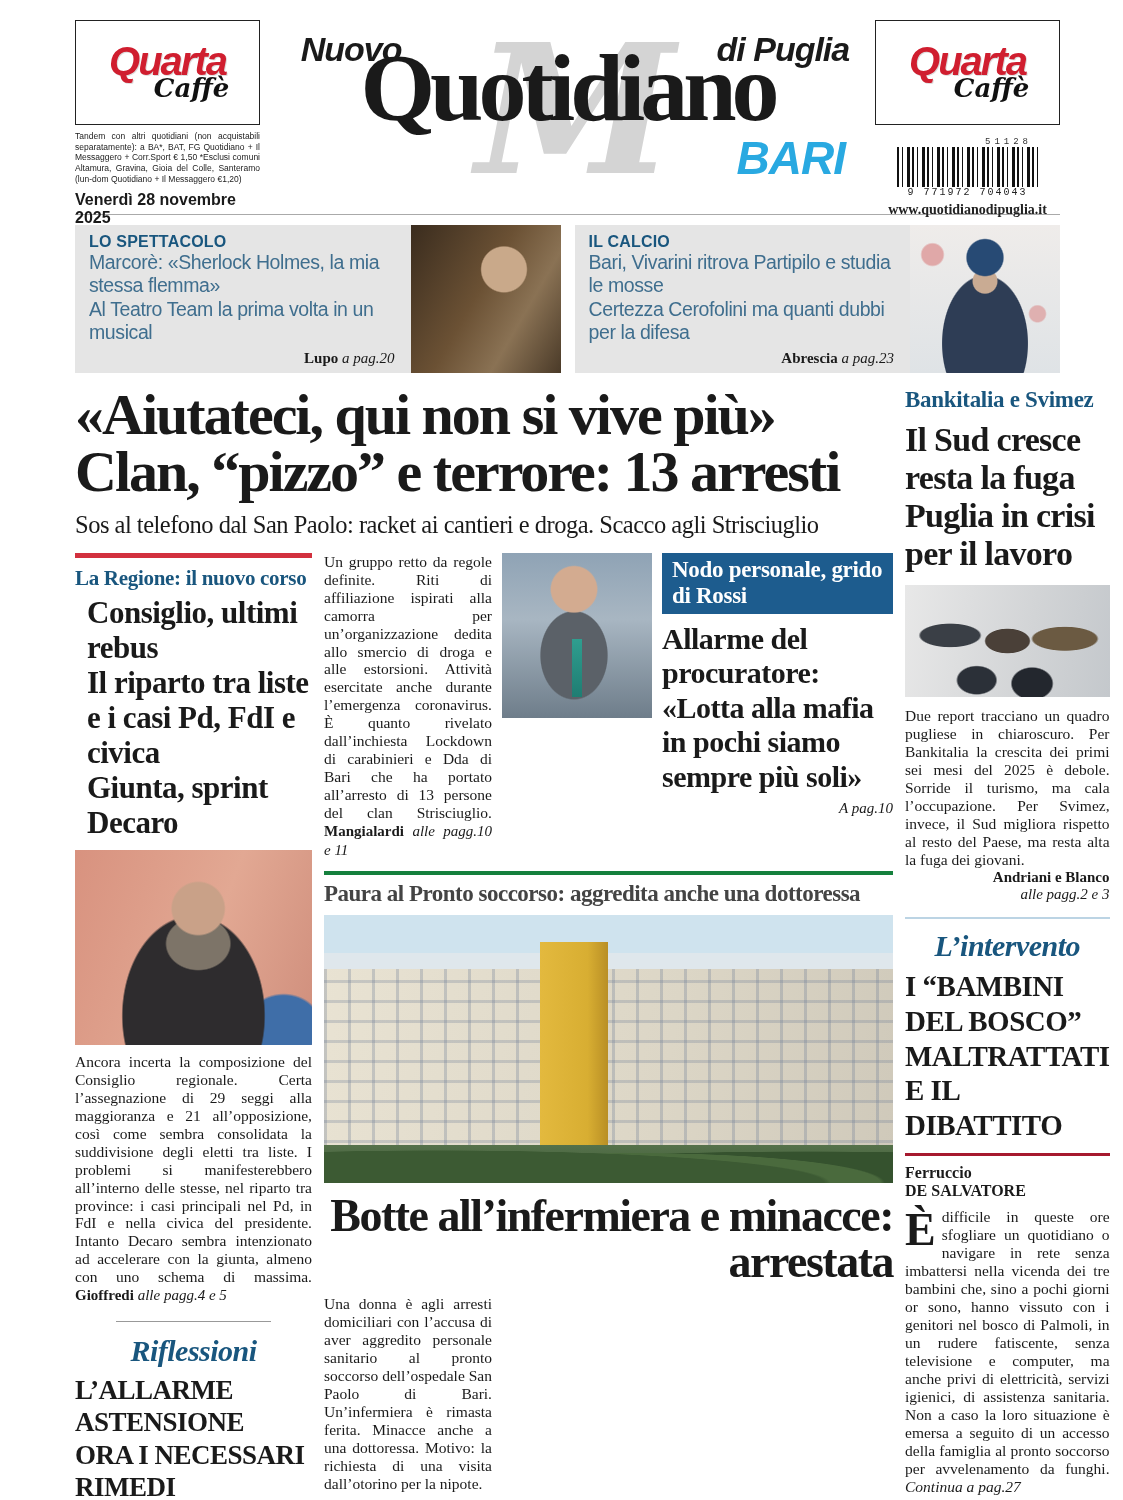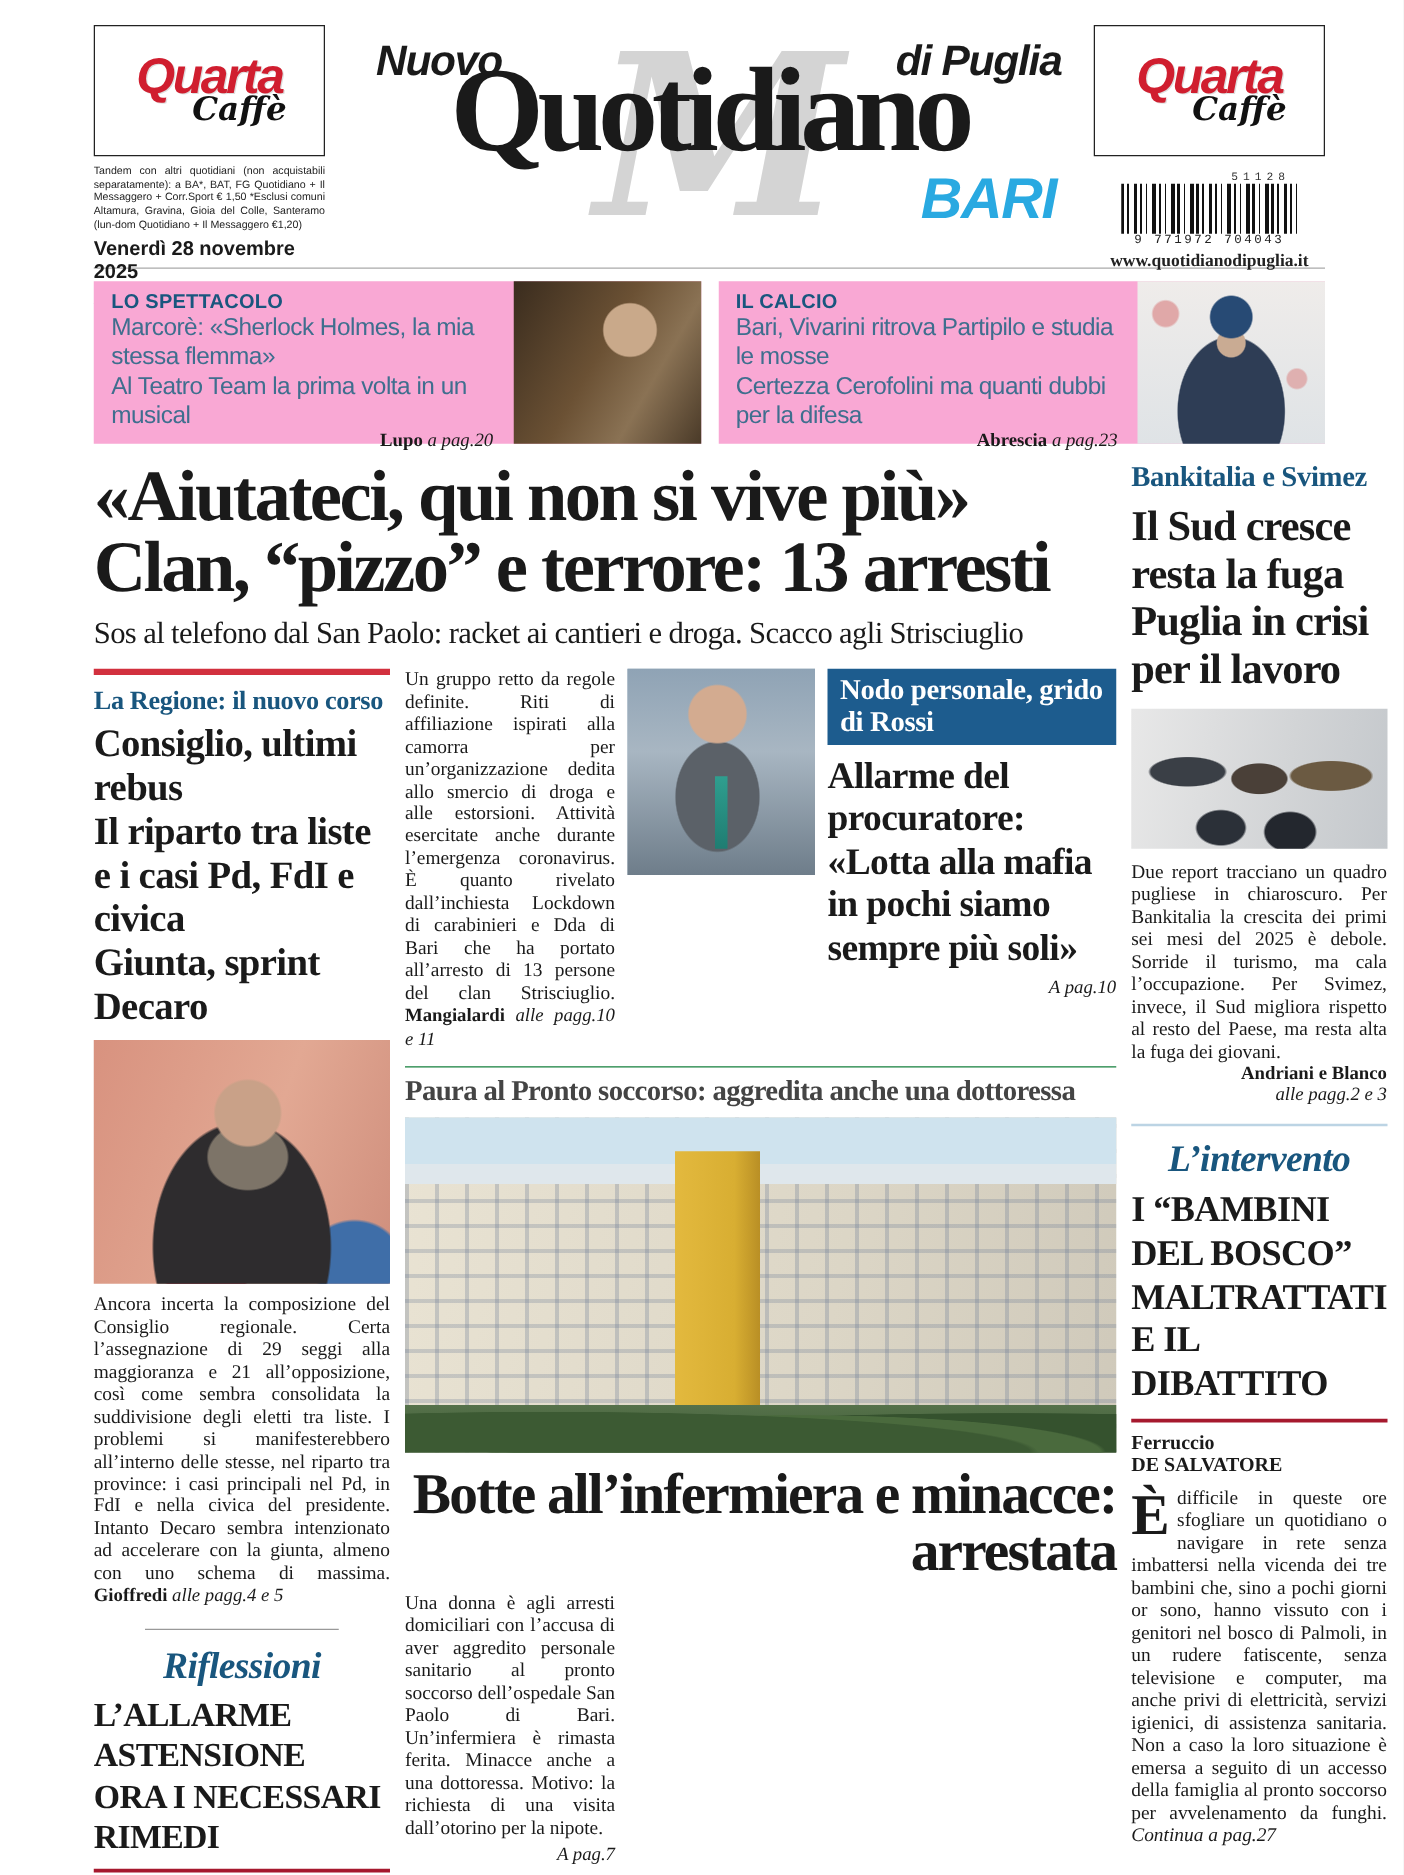--- a/index.html
+++ b/index.html
@@ -40,21 +40,21 @@
   .barcode { height:40px; margin:0 22px;
      background:repeating-linear-gradient(90deg,#111 0 2px,#fff 2px 5px,#111 5px 6px,#fff 6px 10px,#111 10px 13px,#fff 13px 15px); }
   .barcode-digits { font-family:"Liberation Mono",monospace; font-size:10px; color:#222; letter-spacing:2px; }
   .website { font-family:Liberation Serif, serif; font-weight:bold; font-size:14px;
              color:#222; text-align:center; margin-top:4px; }
 
   .top-rule { border:0; border-top:1px solid #aaa; margin:4px 0 10px; }
 
   
   .teasers { display:flex; gap:14px; }
-  .teaser { flex:1; background:#f9a8d4; display:flex; height:130px; }
+  .teaser { flex:1; background:#e5e5e5; display:flex; height:148px; }
   .teaser-text { flex:1; padding:8px 6px 6px 14px; display:flex; flex-direction:column; }
   .teaser-kicker { font-family:"Liberation Sans",sans-serif; font-weight:bold; font-size:16px;
                    color:#19567e; letter-spacing:.2px; }
   .teaser-line { font-family:"Liberation Sans",sans-serif; font-size:19.5px; color:#3f6e8e;
                  letter-spacing:-.4px; line-height:1.2; }
   .teaser-byline { text-align:right; font-size:15px; margin-top:auto; padding-right:10px; }
   .teaser-byline b { font-weight:bold; }
   .teaser-byline i { font-style:italic; }
   .teaser-photo { width:150px; flex:0 0 auto; }
   .photo-marcore { background:
@@ -74,21 +74,21 @@
   .right-rail { flex:1; }
   .lead-headline { font-size:58px; font-weight:bold; letter-spacing:-2px; line-height:.98; }
   .lead-subhead { font-size:24.5px; letter-spacing:-.5px; margin:10px 0 14px; }
 
   .lead-row { display:flex; gap:12px; }
   .col-left { width:237px; flex:0 0 auto; }
   .col-center { flex:1; }
 
   .red-bar { height:5px; background:#d2303e; margin-bottom:8px; }
   .kicker { font-weight:bold; font-size:21px; color:#19567e; letter-spacing:-.3px; }
-  .col-headline { font-size:31px; line-height:1.13; letter-spacing:-.5px; margin-top:4px; white-space:pre-line; }
+  .col-headline { font-size:31px; line-height:1.13; letter-spacing:-.5px; margin-top:4px; white-space:pre-line;margin-left:12px; }
   .body-text { font-size:15.5px; line-height:1.16; text-align:justify; margin-top:8px; }
   .byline-row { font-size:15px; text-align:right; }
   .byline-row b { font-weight:bold; }
   .byline-row i { font-style:italic; }
   .photo-decaro { height:195px; margin-top:10px; background:
       radial-gradient(circle at 52% 30%, #c9a188 0 14%, transparent 15%),
       radial-gradient(ellipse at 52% 48%, #7d7468 0 18%, transparent 19%),
       radial-gradient(ellipse at 50% 85%, #2e2c2e 0 42%, transparent 43%),
       radial-gradient(ellipse at 38% 92%, #c61f35 0 16%, transparent 17%),
       radial-gradient(ellipse at 88% 90%, #3f6ea8 0 12%, transparent 13%),
@@ -110,21 +110,21 @@
       linear-gradient(180deg, #8fa3b5, #a8b6c2 40%, #6e7d8a),
       #9fb3c4; }
   .photo-procuratore::after { content:""; display:block; width:10px; height:58px; margin:86px auto 0;
       background:linear-gradient(#2f9e8f,#1f7d72); }
   .rossi-box { flex:1; }
   .rossi-bar { background:#1d5c8e; color:#fff; font-weight:bold; font-size:23px;
                padding:4px 10px 5px; letter-spacing:-.3px; }
   .rossi-headline { font-size:30px; line-height:1.15; letter-spacing:-.5px; margin-top:8px; }
   .rossi-page { font-style:italic; font-size:15px; text-align:right; margin-top:6px; }
 
-  .pronto-caption { border-top:1px solid #15803d; margin-top:12px; padding-top:6px;
+  .pronto-caption { border-top:4px solid #15803d; margin-top:12px; padding-top:6px;
                     font-size:23px; font-weight:bold; color:#444; letter-spacing:-.5px; }
   .photo-hospital { height:268px; margin-top:8px; position:relative; background:
       linear-gradient(#cfe3ee 0 14%, #dfe7ec 14% 20%, transparent 20%),
       repeating-linear-gradient(90deg, rgba(110,125,150,.30) 0 3px, transparent 3px 24px),
       repeating-linear-gradient(0deg, rgba(110,125,150,.28) 0 3px, transparent 3px 20px),
       linear-gradient(100deg,#e9e3d3,#dcd6c6 60%,#cfc9ba); }
   .hospital-tower { position:absolute; left:38%; top:10%; width:12%; height:80%;
       background:linear-gradient(90deg,#e3b93e,#d8ae32 70%,#b98f25); }
   .hospital-bush { position:absolute; bottom:0; left:0; right:0; height:14%;
       background:radial-gradient(ellipse at 20% 100%, #3c5a33 0 60%, transparent 61%),

